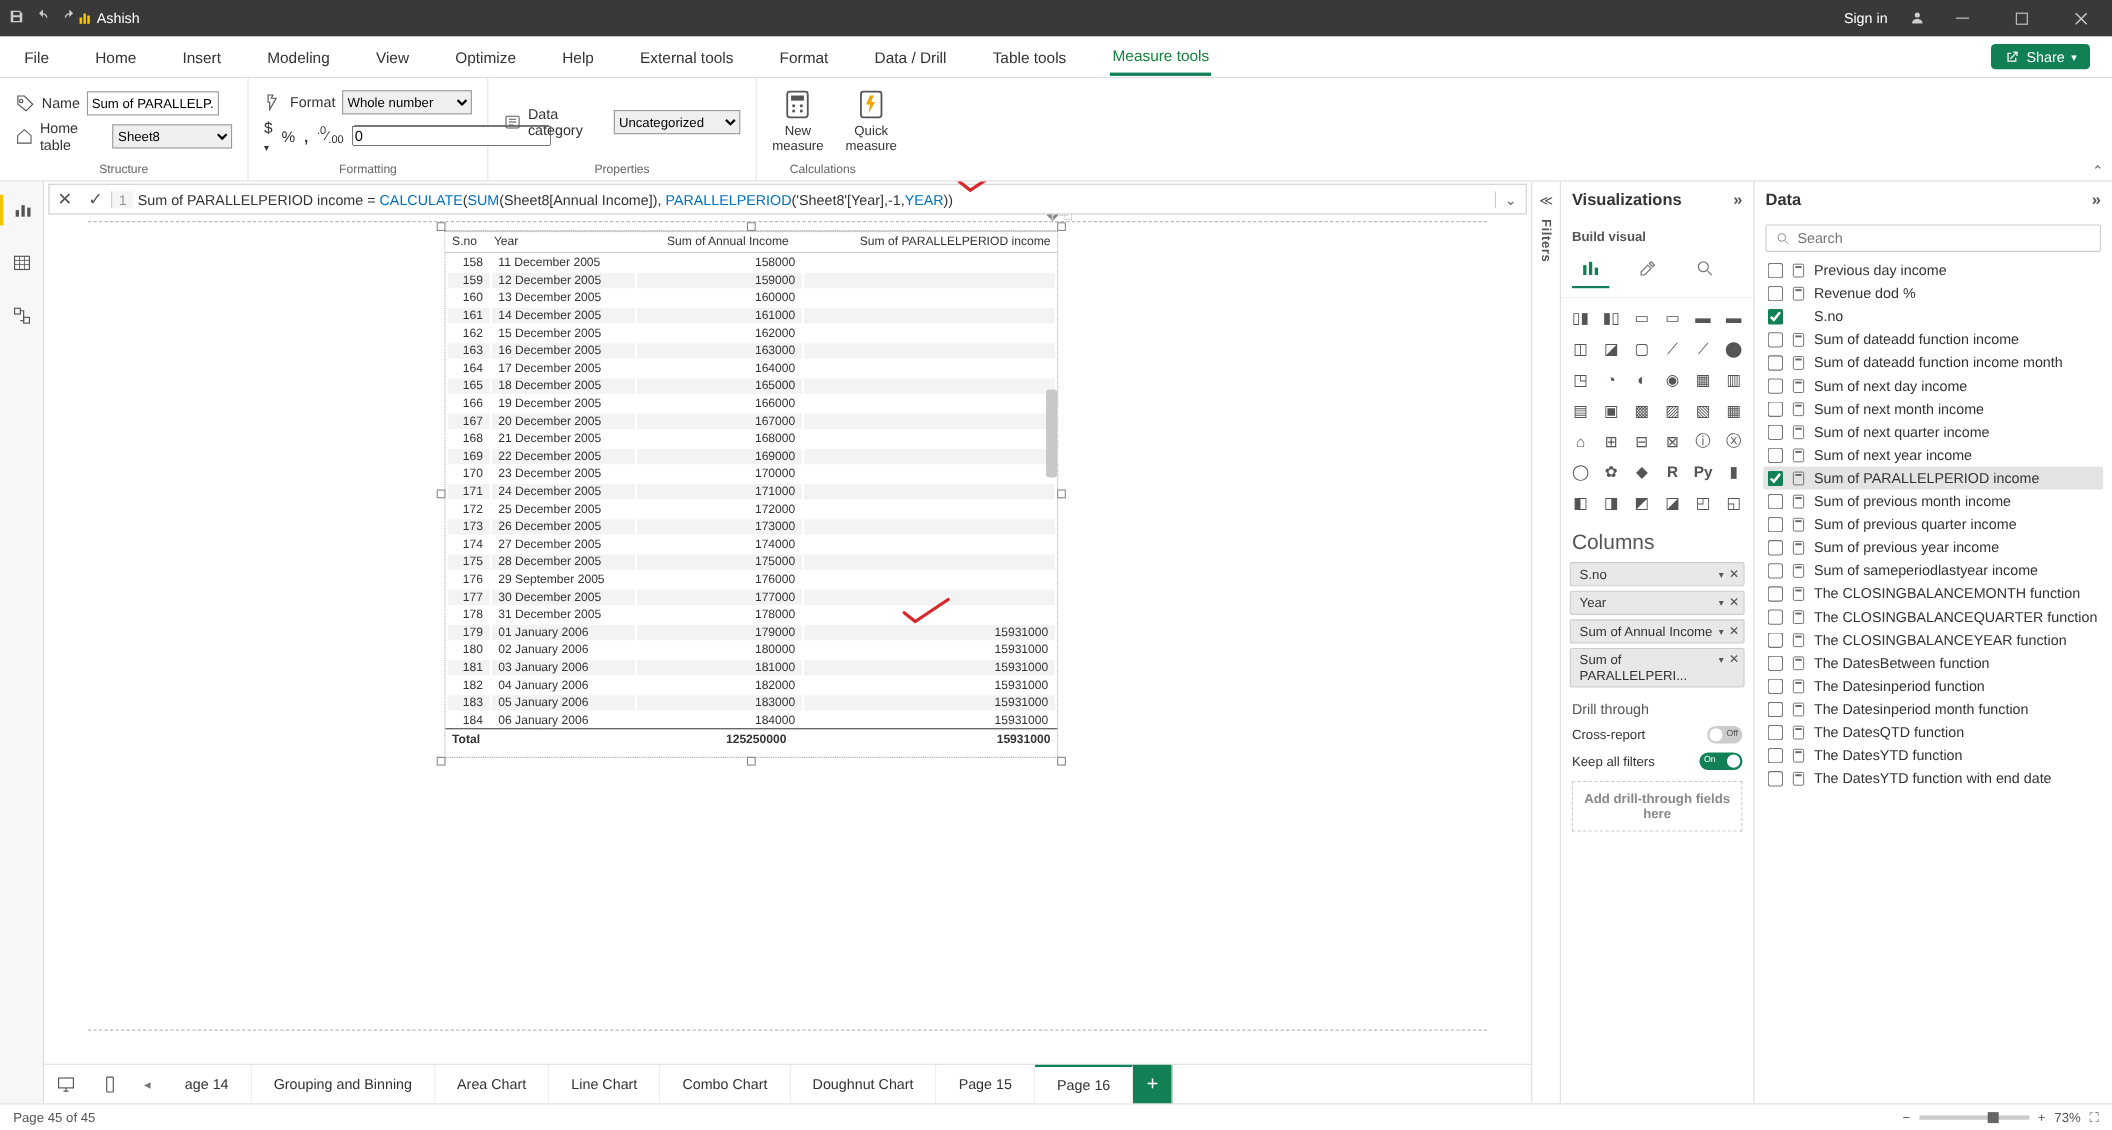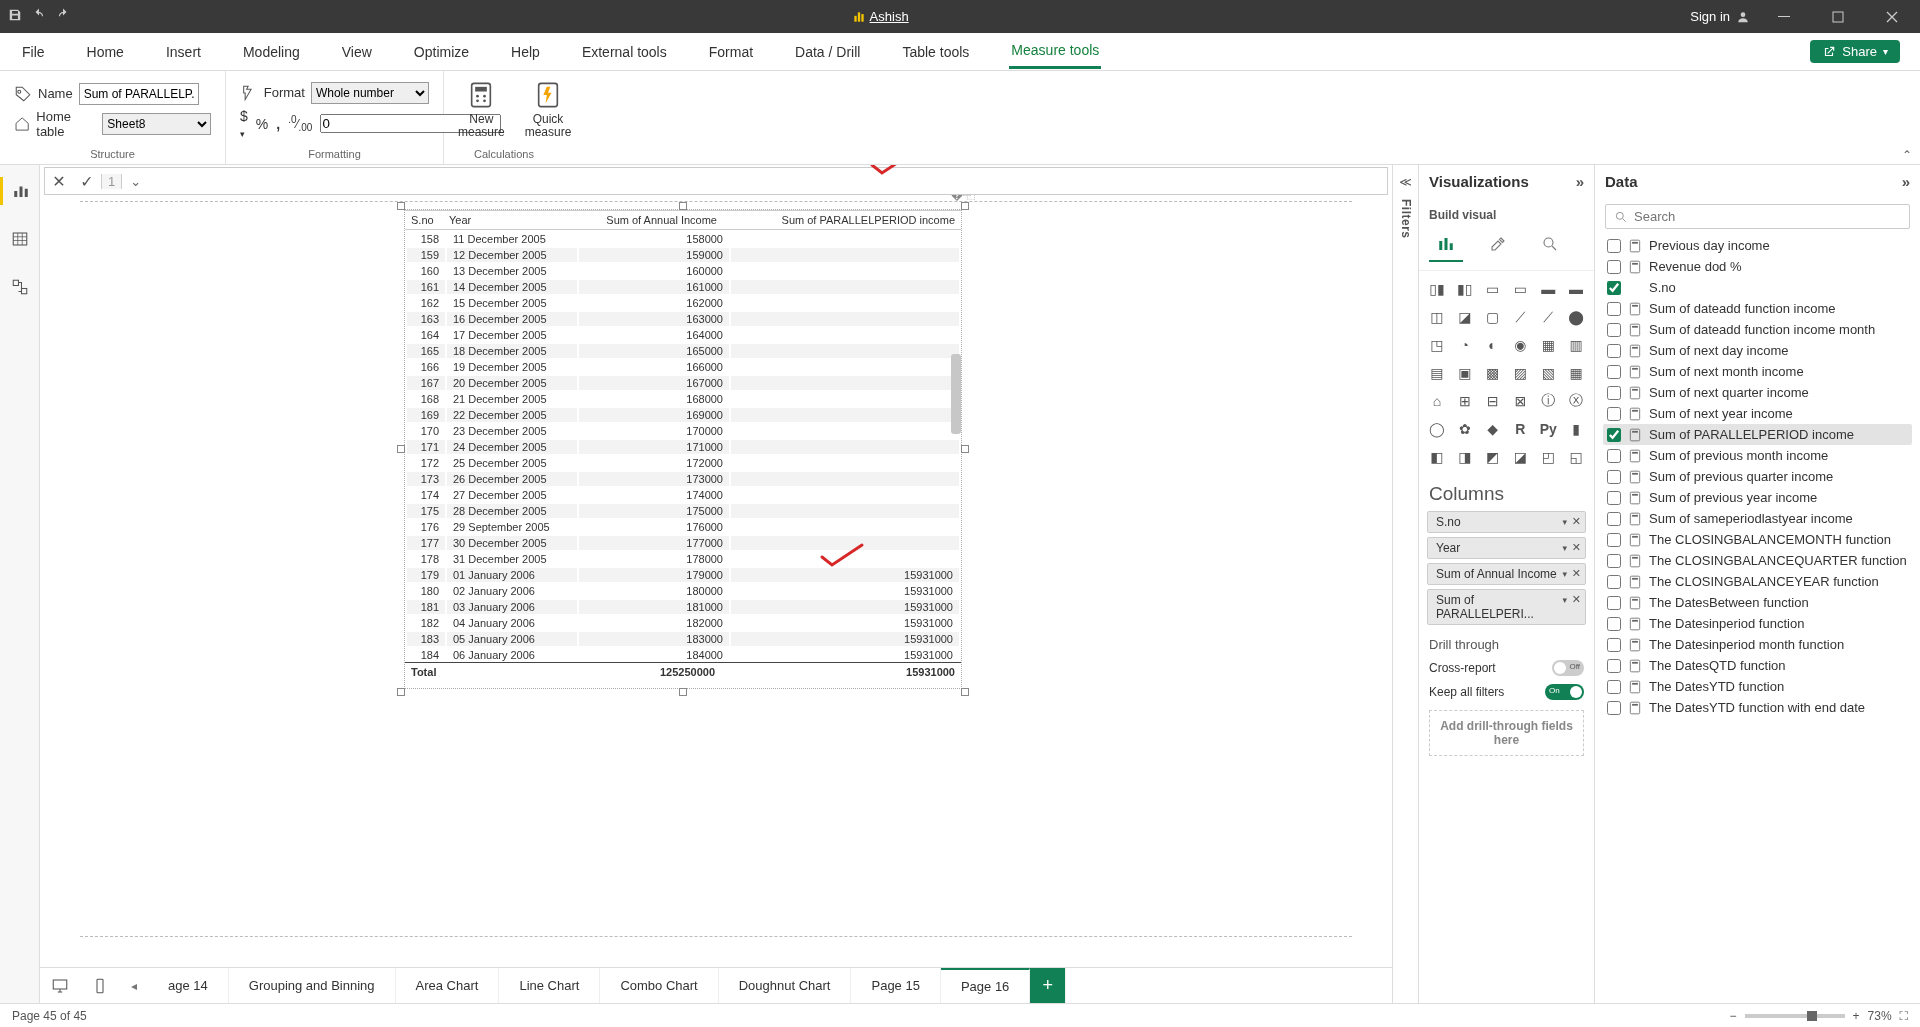--- a/index.html
+++ b/index.html
@@ -1,24 +1,24 @@
 <!DOCTYPE html>
 <html><head>
 <meta charset="utf-8">
 <style>
 * { margin: 0; padding: 0; box-sizing: border-box; font-family: 'Segoe UI', Tahoma, sans-serif; }
 body { width: 1920px; height: 1027px; background: #fff; overflow: hidden; font-size: 12px; color: #333; display: flex; flex-direction: column; }
 
 
 .titlebar { height: 33px; background: #393939; color: #fff; display: flex; align-items: center; padding: 0 8px; }
 .titlebar .left { display: flex; gap: 10px; align-items: center; }
-.titlebar .center { flex: 1; text-align: center; font-size: 13px; text-decoration: underline; }
+.titlebar .center { flex: 1; font-size: 13px; }
 .titlebar .center svg { vertical-align: middle; margin-right: 4px; }
 .titlebar .right { display: flex; gap: 14px; align-items: center; }
-.titlebar .signin { display: flex; align-items: center; gap: 6px; font-size: 13px; }
+.titlebar .signin { display: flex; gap: 20px; font-size: 13px; }
 .titlebar svg { fill: #ccc; }
 .win-btn { width: 40px; height: 33px; display: flex; align-items: center; justify-content: center; cursor: pointer; }
 
 
 .menubar { height: 38px; border-bottom: 1px solid #ddd; display: flex; align-items: center; padding: 0 20px; gap: 38px; }
 .menubar .tab { font-size: 14px; color: #333; padding: 8px 2px; cursor: pointer; }
 .menubar .tab.active { color: #15803d; border-bottom: 3px solid #118054; font-weight: 400; }
 .menubar .tab.sub { color: #333; }
 .menubar .spacer { flex: 1; }
 .share-btn { background: #118054; color: #fff; border-radius: 4px; padding: 4px 12px; display: flex; align-items: center; gap: 6px; font-size: 13px; cursor: pointer; }
@@ -234,20 +234,33 @@
       <div class="rb-row icon-btn-row">
         <span>$ <span style="font-size:9px">▾</span></span>
         <span>%</span>
         <span><b>,</b></span>
         <span style="font-size:12px"><sup>.0</sup>⁄<sub>.00</sub></span>
         <input class="decimal" value="0" style="">
       </div>
     </div>
     <div class="ribbon-group-label">Formatting</div>
   </div>
+  <div class="ribbon-group" style="width:244px">
+    <div class="ribbon-group-body">
+      <div class="rb-row">
+          <svg class="ricon" viewBox="0 0 24 24">
+            <rect x="3" y="4" width="18" height="16" rx="2" fill="none" stroke="#555" stroke-width="1.4"></rect>
+            <path d="M7 8h10M7 12h10M7 16h6" stroke="#555" stroke-width="1.4"></path>
+          </svg>
+          <span>Data category</span>
+          <select style="width:130px"><option>Uncategorized</option></select>
+        </div>
+    </div>
+    <div class="ribbon-group-label">Properties</div>
+  </div>
   <div class="ribbon-group" style="width:120px; border-right:none">
     <div class="calc-group">
       <div class="calc-item">
           <svg class="calcicon" viewBox="0 0 24 24">
             <rect x="4" y="2" width="16" height="20" rx="2" fill="none" stroke="#555" stroke-width="1.4"></rect>
             <rect x="7" y="5" width="10" height="4" fill="#555"></rect>
             <circle cx="9" cy="13" r="1.2" fill="#555"></circle>
             <circle cx="15" cy="13" r="1.2" fill="#555"></circle>
             <circle cx="9" cy="17" r="1.2" fill="#555"></circle>
             <circle cx="15" cy="17" r="1.2" fill="#555"></circle>
@@ -290,20 +303,23 @@
           <path d="M10 6h4v12h-4" fill="none" stroke="#555" stroke-width="1.4"></path>
         </svg>
       </div>
   </div>
 
   <div class="canvas-area">
     <div class="formula-bar">
       <span class="fb-btn">✕</span>
       <span class="fb-btn">✓</span>
       <span class="ln">1</span>
+      <span class="code">
+        <span>Sum of PARALLELPERIOD income = </span><span class="kw">CALCULATE</span>(<span class="kw">SUM</span>(<span>Sheet8[Annual Income]</span>), <span class="kw">PARALLELPERIOD</span>(<span>'Sheet8'[Year]</span>,<span>-1</span>,<span class="kw">YEAR</span>))
+      </span>
       <svg class="red-check1" width="50" height="30">
           <path d="M5 15l10 8L45 3" stroke="#d62828" stroke-width="3" fill="none" stroke-linecap="round"></path>
         </svg>
       <span class="fb-caret">⌄</span>
     </div>
 
     <div class="canvas-wrap">
       <div class="dotted-box"></div>
       <div class="table-visual">
         <div class="floating-icons">

